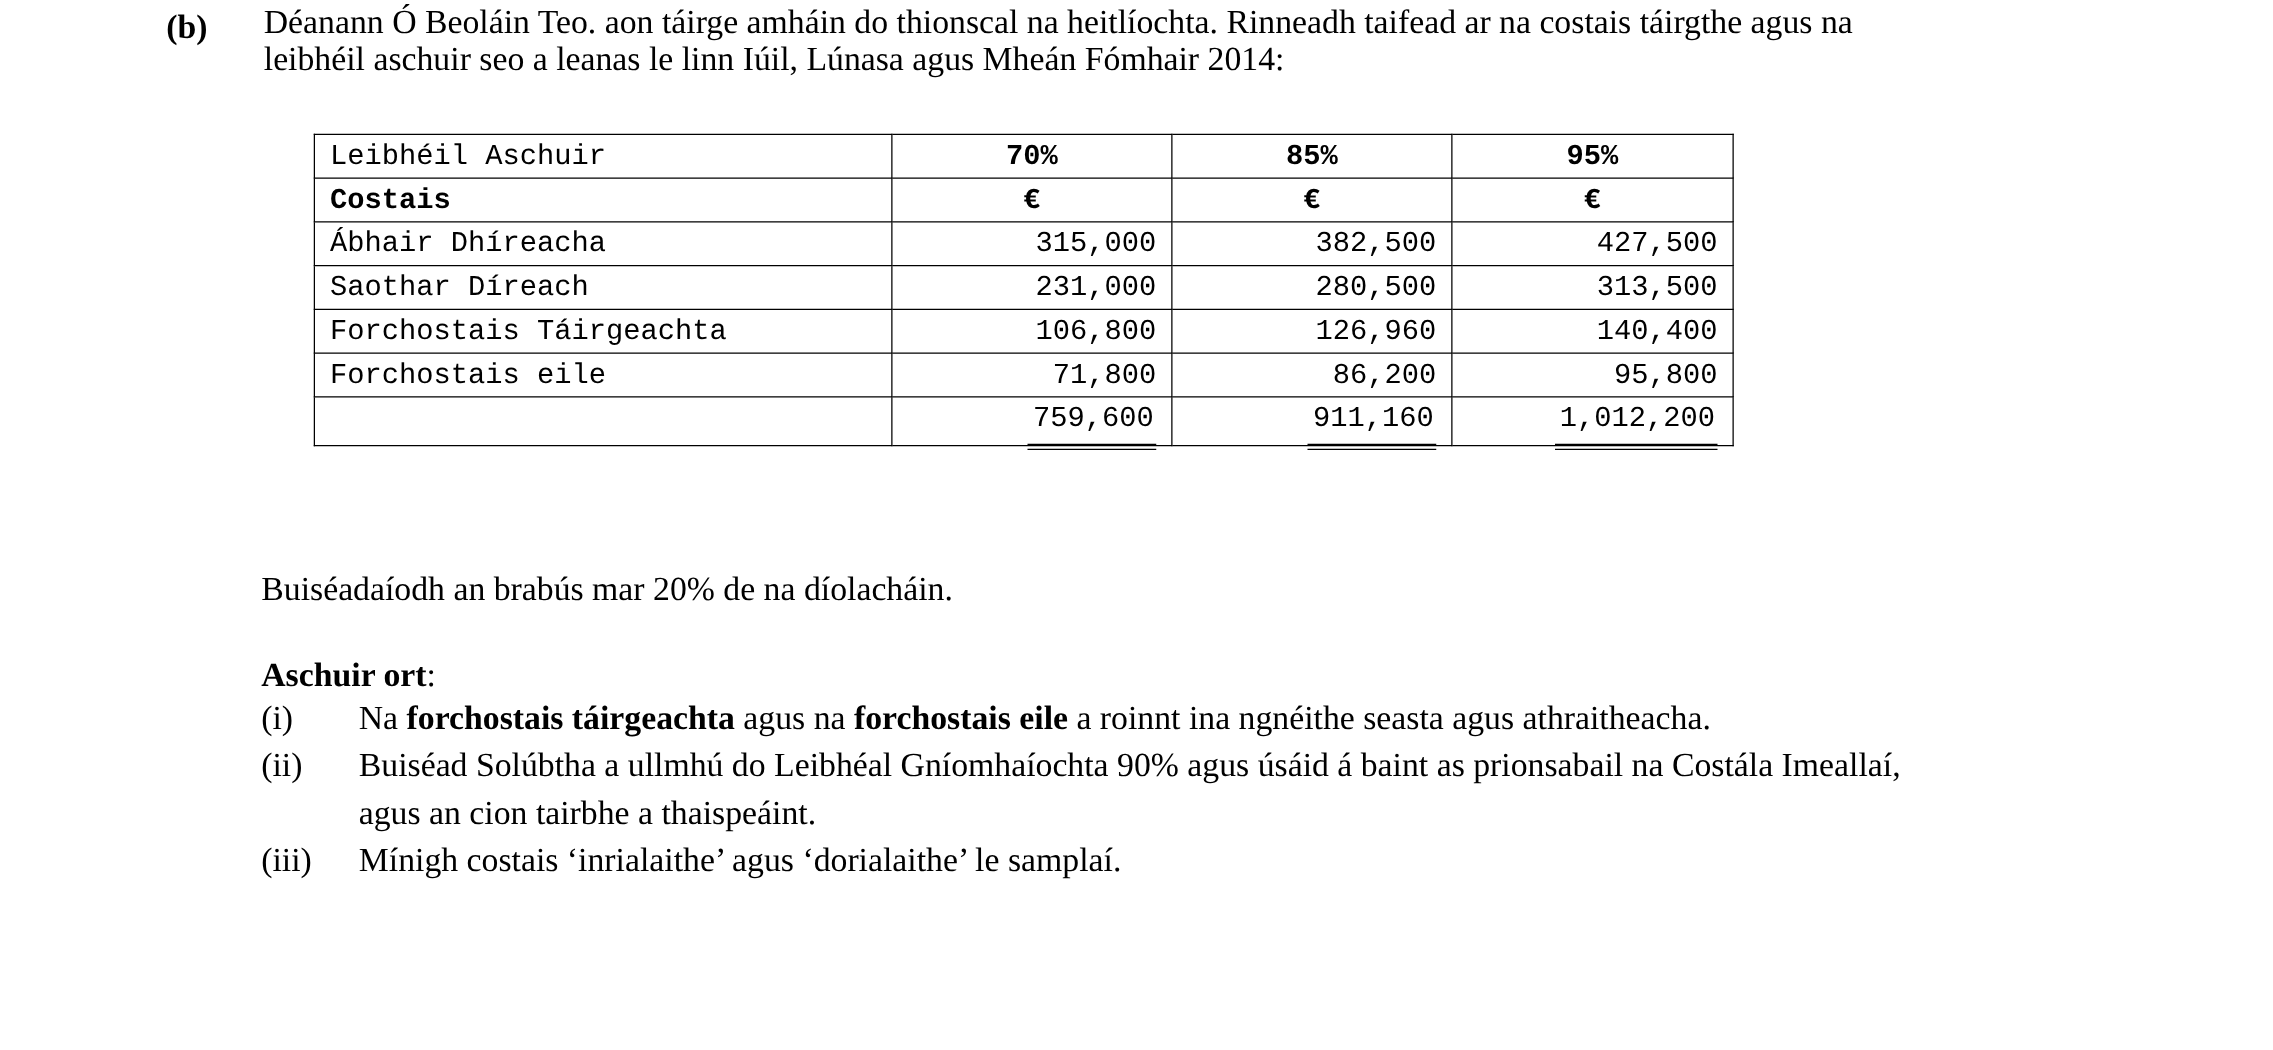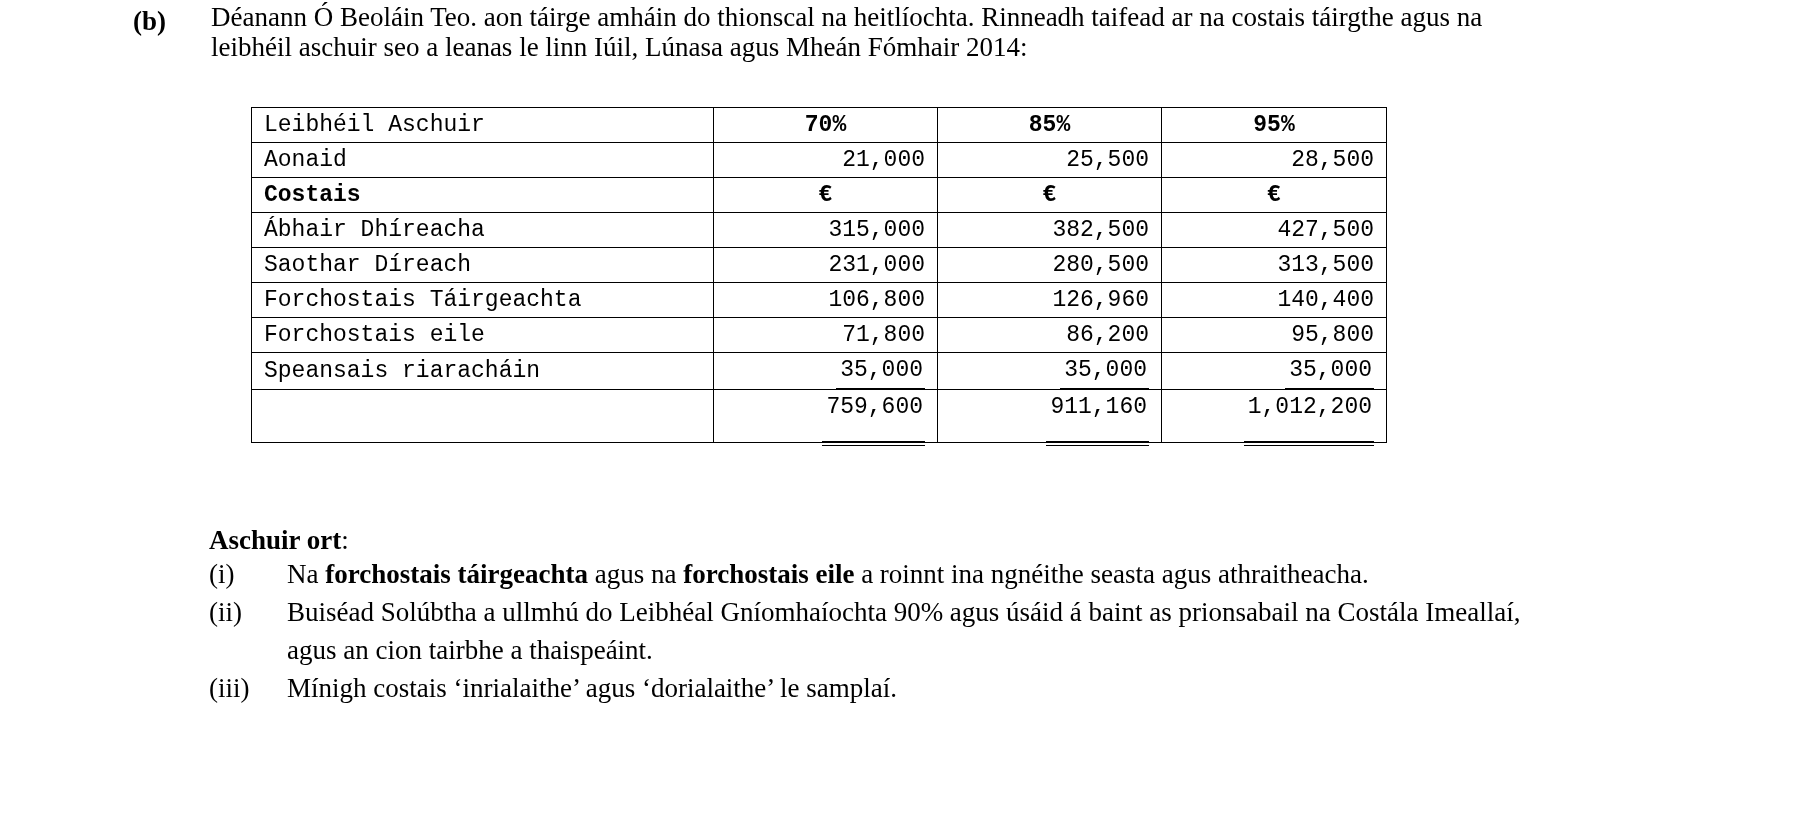--- a/index.html
+++ b/index.html
@@ -79,21 +79,21 @@
   .u1 {
     display: inline-block;
     border-bottom: 1.5px solid #000;
     padding-bottom: 1px;
     padding-left: 4px;
     padding-right: 2px;
   }
   .u2 {
     display: inline-block;
     border-bottom: 1.5px solid #000;
-    padding-bottom: 17px;
+    padding-bottom: 3px;
     padding-left: 4px;
     padding-right: 2px;
     position: relative;
     text-align: right;
   }
   .u2::after {
     content: "";
     position: absolute;
     left: 0;
     right: 0;
@@ -160,26 +160,20 @@
         <col class="col-num-l">
       </colgroup>
       <tbody id="table-body">
           <tr>
             <td class="lbl">Leibhéil Aschuir</td>
             <td class="ctr bold">70%</td>
             <td class="ctr bold">85%</td>
             <td class="ctr bold">95%</td>
           </tr>
           <tr>
-            <td class="lbl">Aonaid</td>
-            <td class="num">21,000</td>
-            <td class="num">25,500</td>
-            <td class="num">28,500</td>
-          </tr>
-          <tr>
             <td class="lbl bold">Costais</td>
             <td class="ctr bold">€</td>
             <td class="ctr bold">€</td>
             <td class="ctr bold">€</td>
           </tr>
           <tr>
             <td class="lbl">Ábhair Dhíreacha</td>
             <td class="num">315,000</td>
             <td class="num">382,500</td>
             <td class="num">427,500</td>
@@ -196,35 +190,30 @@
             <td class="num">126,960</td>
             <td class="num">140,400</td>
           </tr>
           <tr>
             <td class="lbl">Forchostais eile</td>
             <td class="num">71,800</td>
             <td class="num">86,200</td>
             <td class="num">95,800</td>
           </tr>
           <tr>
-            <td class="lbl">Speansais riaracháin</td>
-            <td class="num"><span class="u1">35,000</span></td>
-            <td class="num"><span class="u1">35,000</span></td>
-            <td class="num"><span class="u1">35,000</span></td>
-          </tr>
-          <tr>
             <td class="lbl"></td>
             <td class="num"><span class="u2">759,600</span></td>
             <td class="num"><span class="u2">911,160</span></td>
             <td class="num"><span class="u2">1,012,200</span></td>
           </tr>
         </tbody>
     </table>
   </div>
 
+  <div class="note-line">Buiséadaíodh an brabús mar 20% de na díolacháin.</div>
 
   <div class="ask-heading">
     <span class="bold">Aschuir ort</span><span>:</span>
   </div>
 
   <div class="items" id="items-list">
       <div class="item-row">
         <div class="item-num">(i)</div>
         <div class="item-body"><span>Na </span><span class="bold">forchostais táirgeachta</span><span> agus na </span><span class="bold">forchostais eile</span><span> a roinnt ina ngnéithe seasta agus athraitheacha.</span></div>
       </div>

